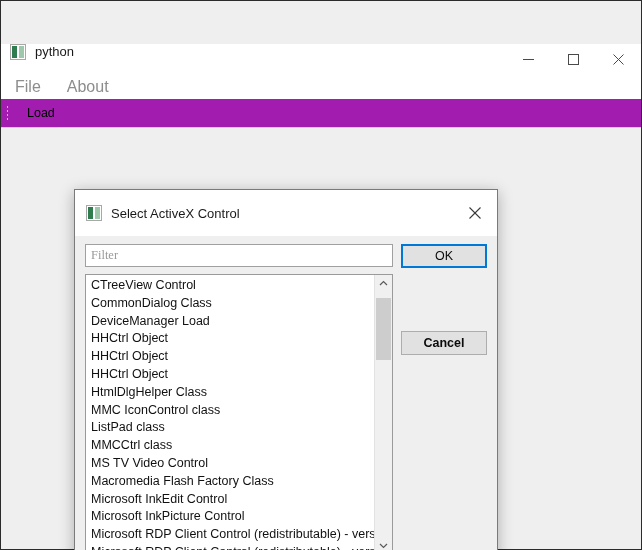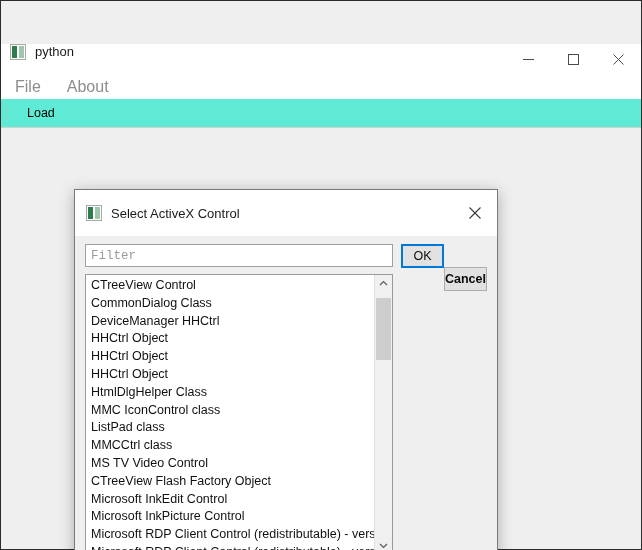--- a/index.html
+++ b/index.html
@@ -84,21 +84,21 @@
   }
   .menu-item {
     font-size: 16px;
     color: #8d8d8d;
     padding: 2px 10px 2px 4px;
     margin-right: 12px;
   }
 
   .toolbar {
     height: 28px;
-    background: #5eead4;
+    background: #a21caf;
     border-bottom: 1px solid #d0d0d0;
     display: flex;
     align-items: center;
     flex: 0 0 auto;
   }
   .tb-grip {
     width: 5px;
     height: 18px;
     margin-left: 5px;
     margin-right: 8px;
@@ -183,29 +183,30 @@
     flex: 1 1 auto;
     display: flex;
     flex-direction: column;
     min-width: 0;
   }
   .col-right {
     width: 86px;
     margin-left: 8px;
     flex: 0 0 auto;
     display: flex;
-    flex-direction: row;
+    flex-direction: column;
+    gap: 40px;
   }
 
   .filter-input {
     height: 23px;
     box-sizing: border-box;
     border: 1px solid #a0a0a0;
     background: #ffffff;
-    font-family: Liberation Mono, monospace;
+    font-family: Liberation Serif, serif;
     font-size: 12.5px;
     color: #111111;
     padding: 8px 5px;
     outline: none;
     width: 100%;
   }
   .filter-input::placeholder { color: #9a9a9a; opacity: 1; }
 
   .btn {
     height: 24px;
@@ -395,30 +396,30 @@
 
         <div class="row-top">
           <div class="col-left">
 
             <input class="filter-input" type="text" placeholder="Filter" style="">
 
             <div class="list-wrap">
               <div class="list-items">
                 <div class="list-item">CTreeView Control</div>
                 <div class="list-item">CommonDialog Class</div>
-                <div class="list-item">DeviceManager HHCtrl</div>
+                <div class="list-item">DeviceManager Load</div>
                 <div class="list-item">HHCtrl Object</div>
                 <div class="list-item">HHCtrl Object</div>
                 <div class="list-item">HHCtrl Object</div>
                 <div class="list-item">HtmlDlgHelper Class</div>
                 <div class="list-item">MMC IconControl class</div>
                 <div class="list-item">ListPad class</div>
                 <div class="list-item">MMCCtrl class</div>
                 <div class="list-item">MS TV Video Control</div>
-                <div class="list-item">CTreeView Flash Factory Object</div>
+                <div class="list-item">Macromedia Flash Factory Class</div>
                 <div class="list-item">Microsoft InkEdit Control</div>
                 <div class="list-item">Microsoft InkPicture Control</div>
                 <div class="list-item">Microsoft RDP Client Control (redistributable) - version 10</div>
                 <div class="list-item">Microsoft RDP Client Control (redistributable) - version 11</div>
               </div>
 
               <div class="scrollbar">
                 <div class="sb-arrow">
                   <svg width="9" height="7" viewBox="0 0 9 7" aria-hidden="true">
                     <polyline points="1,5 4.5,1.5 8,5" fill="none" stroke="currentColor" stroke-width="1.2"></polyline>

